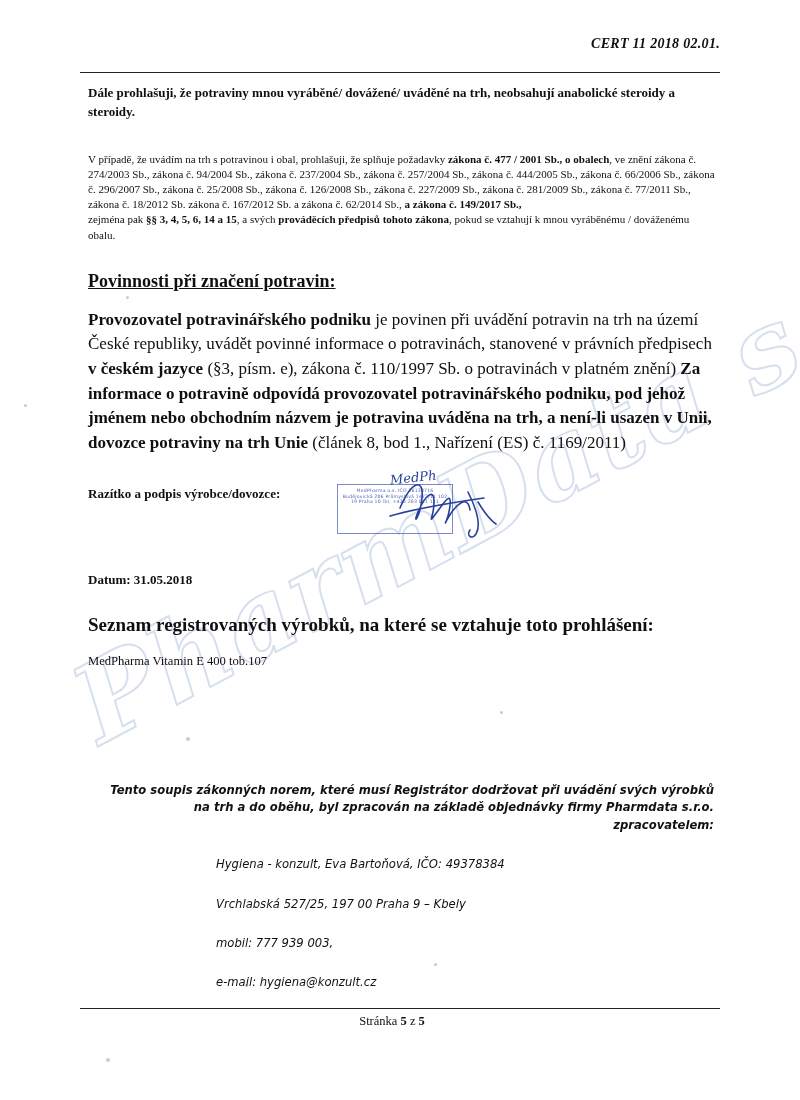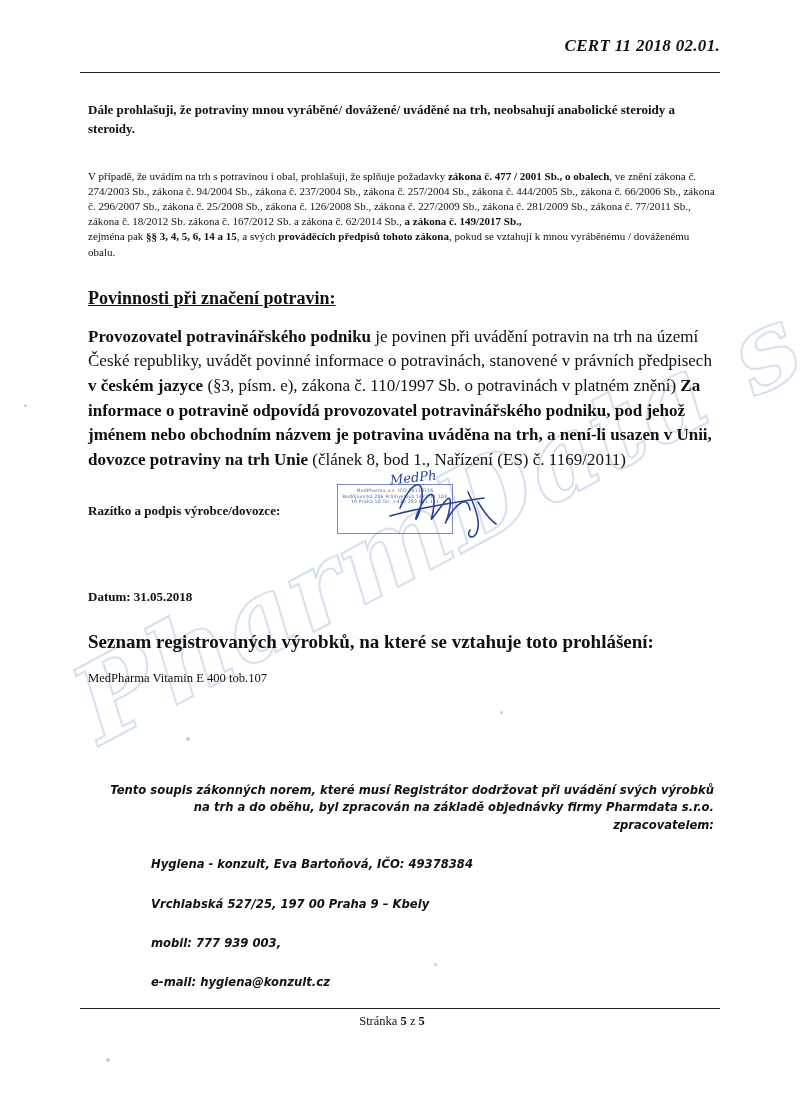--- a/index.html
+++ b/index.html
@@ -55,21 +55,21 @@
 
   .content { position: relative; z-index: 2; }
 
   .header-code {
     position: absolute;
     right: 80px;
     top: 36px;
     font-family: "Liberation Serif", serif;
     font-style: italic;
     font-weight: 700;
-    font-size: 17px;
+    font-size: 14px;
     letter-spacing: .3px;
     color: #111;
   }
   .rule-top {
     position: absolute;
     left: 80px;
     top: 72px;
     width: 640px;
     height: 1px;
     background: #222;
@@ -83,21 +83,20 @@
   }
 
   p { margin: 0; }
   .b { font-weight: 700; }
 
   .para1 {
     font-size: 13px;
     font-weight: 700;
     line-height: 1.45;
     margin-bottom: 30px;
-    margin-top: 17px;
   }
   .para2 {
     font-size: 11px;
     line-height: 1.38;
     text-align: left;
     margin-bottom: 28px;
   }
   .para2 .lastline { display: block; }
 
   .section-title {
@@ -188,22 +187,22 @@
     width: 610px;
     font-family: "DejaVu Sans", sans-serif;
     font-style: italic;
     font-size: 11.6px;
     color: #111;
     line-height: 1.5;
     z-index: 2;
   }
   .footer-block .intro { font-weight: 700; text-align: right; }
   .footer-block .fb-row {
-    margin-left: 47px;
-    font-weight: 700;
+    margin-left: 112px;
+    font-weight: 400;
     margin-top: 22px;
   }
 
   .rule-bottom {
     position: absolute;
     left: 80px;
     top: 1008px;
     width: 640px;
     height: 1px;
     background: #222;

